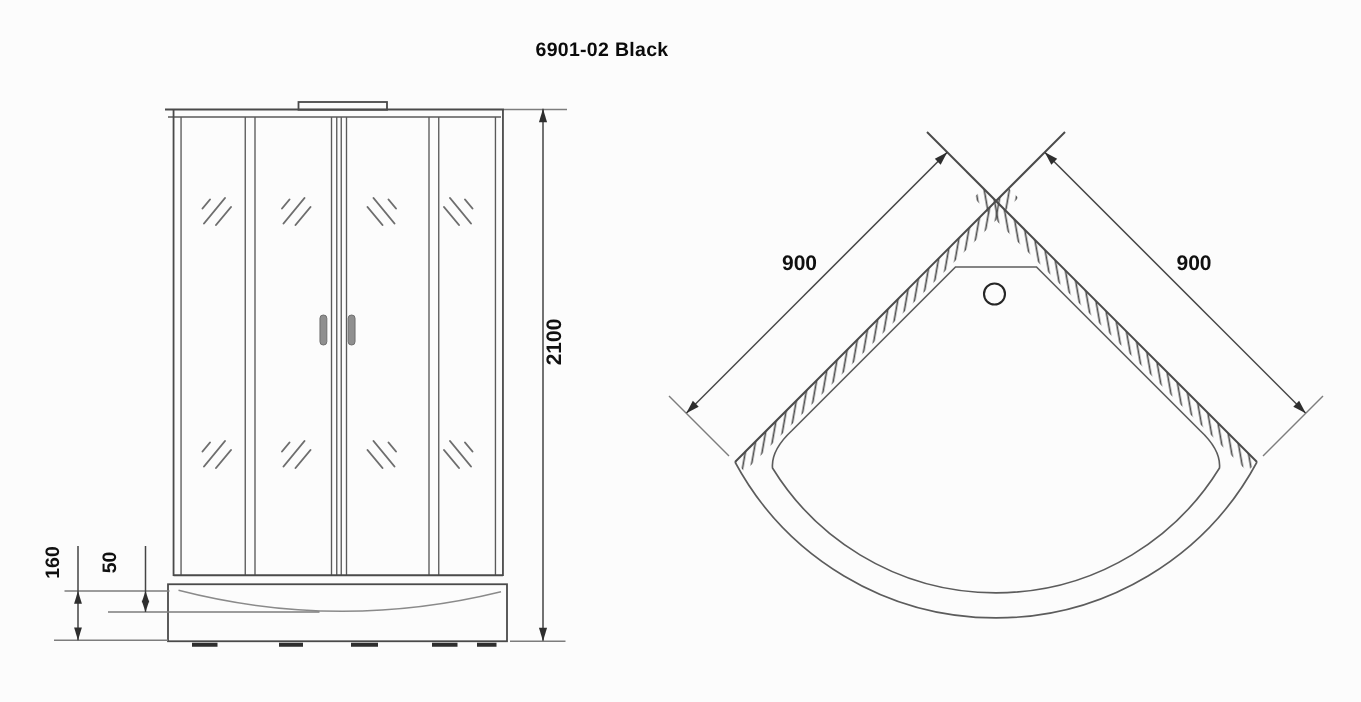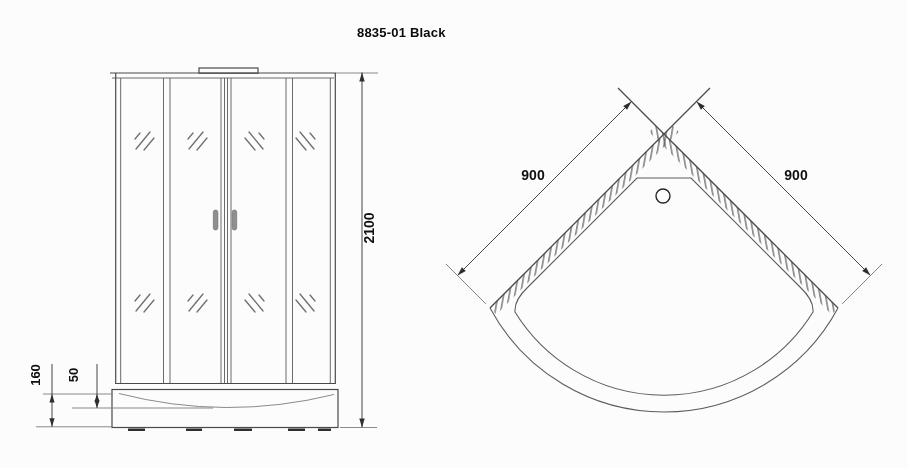--- a/index.html
+++ b/index.html
@@ -19,21 +19,21 @@
   .feet{stroke:#2e2e2e;stroke-width:2.6;fill:none;}
   .wall{stroke:#4a4a4a;stroke-width:1.3;fill:none;}
   .tray{stroke:#5c5c5c;stroke-width:1.1;fill:none;}
   .dim-label{font-family:"Liberation Sans",sans-serif;font-weight:700;font-size:13px;fill:#101010;}
   .lg{font-size:14px;}
 </style>
 </head>
 <body>
 
 <div class="canvas">
-  <div class="title">8835-01 Black</div>
+  <div class="title">6901-02 Black</div>
 
   <svg width="907" height="468" viewBox="0 0 907 468">
     <defs>
       <pattern id="hatchL" width="5.5" height="12" patternUnits="userSpaceOnUse" patternTransform="rotate(10)">
         <line x1="2.7" y1="-1" x2="2.7" y2="13" stroke="#4f4f4f" stroke-width="1.1"></line>
       </pattern>
       <pattern id="hatchR" width="5.5" height="12" patternUnits="userSpaceOnUse" patternTransform="rotate(-10)">
         <line x1="2.7" y1="-1" x2="2.7" y2="13" stroke="#4f4f4f" stroke-width="1.1"></line>
       </pattern>
       <g id="shineL">

